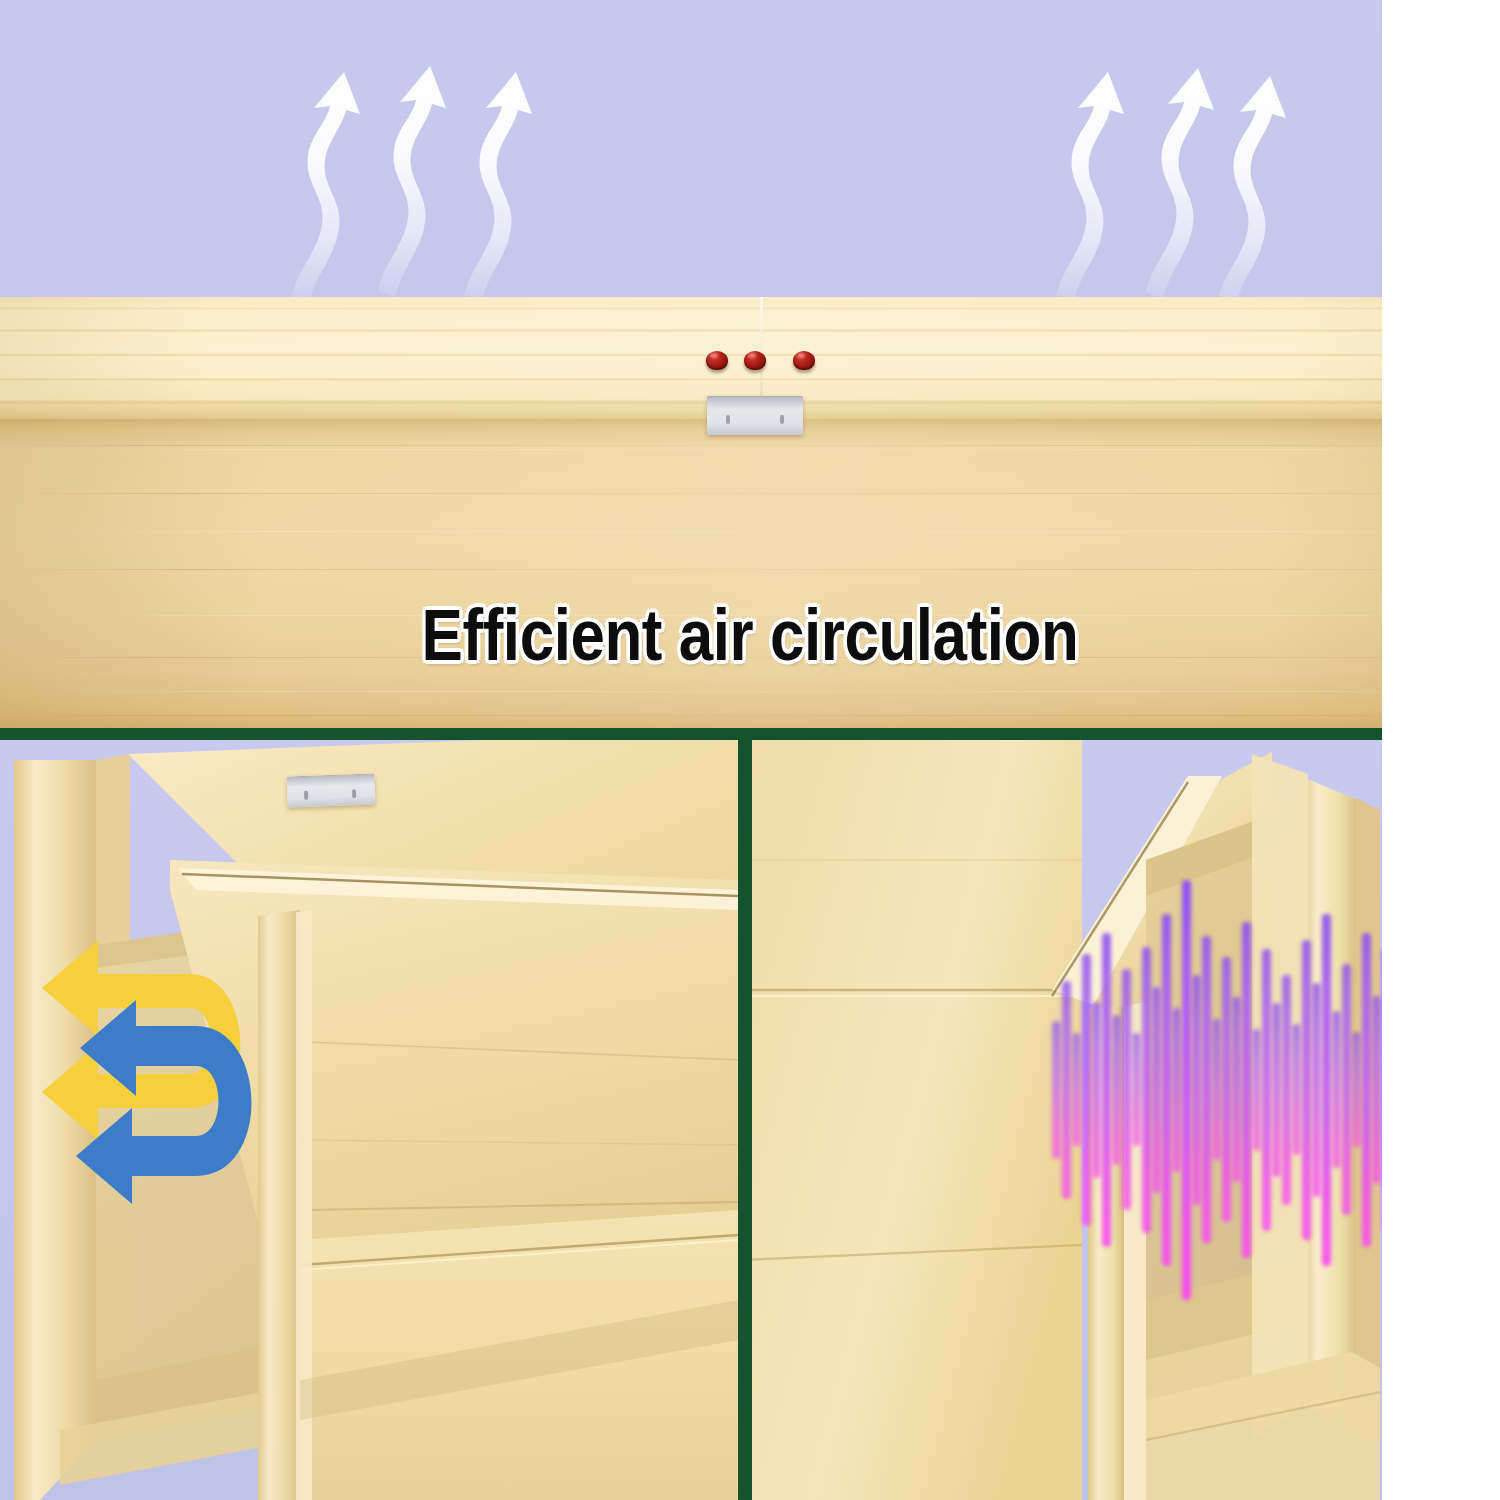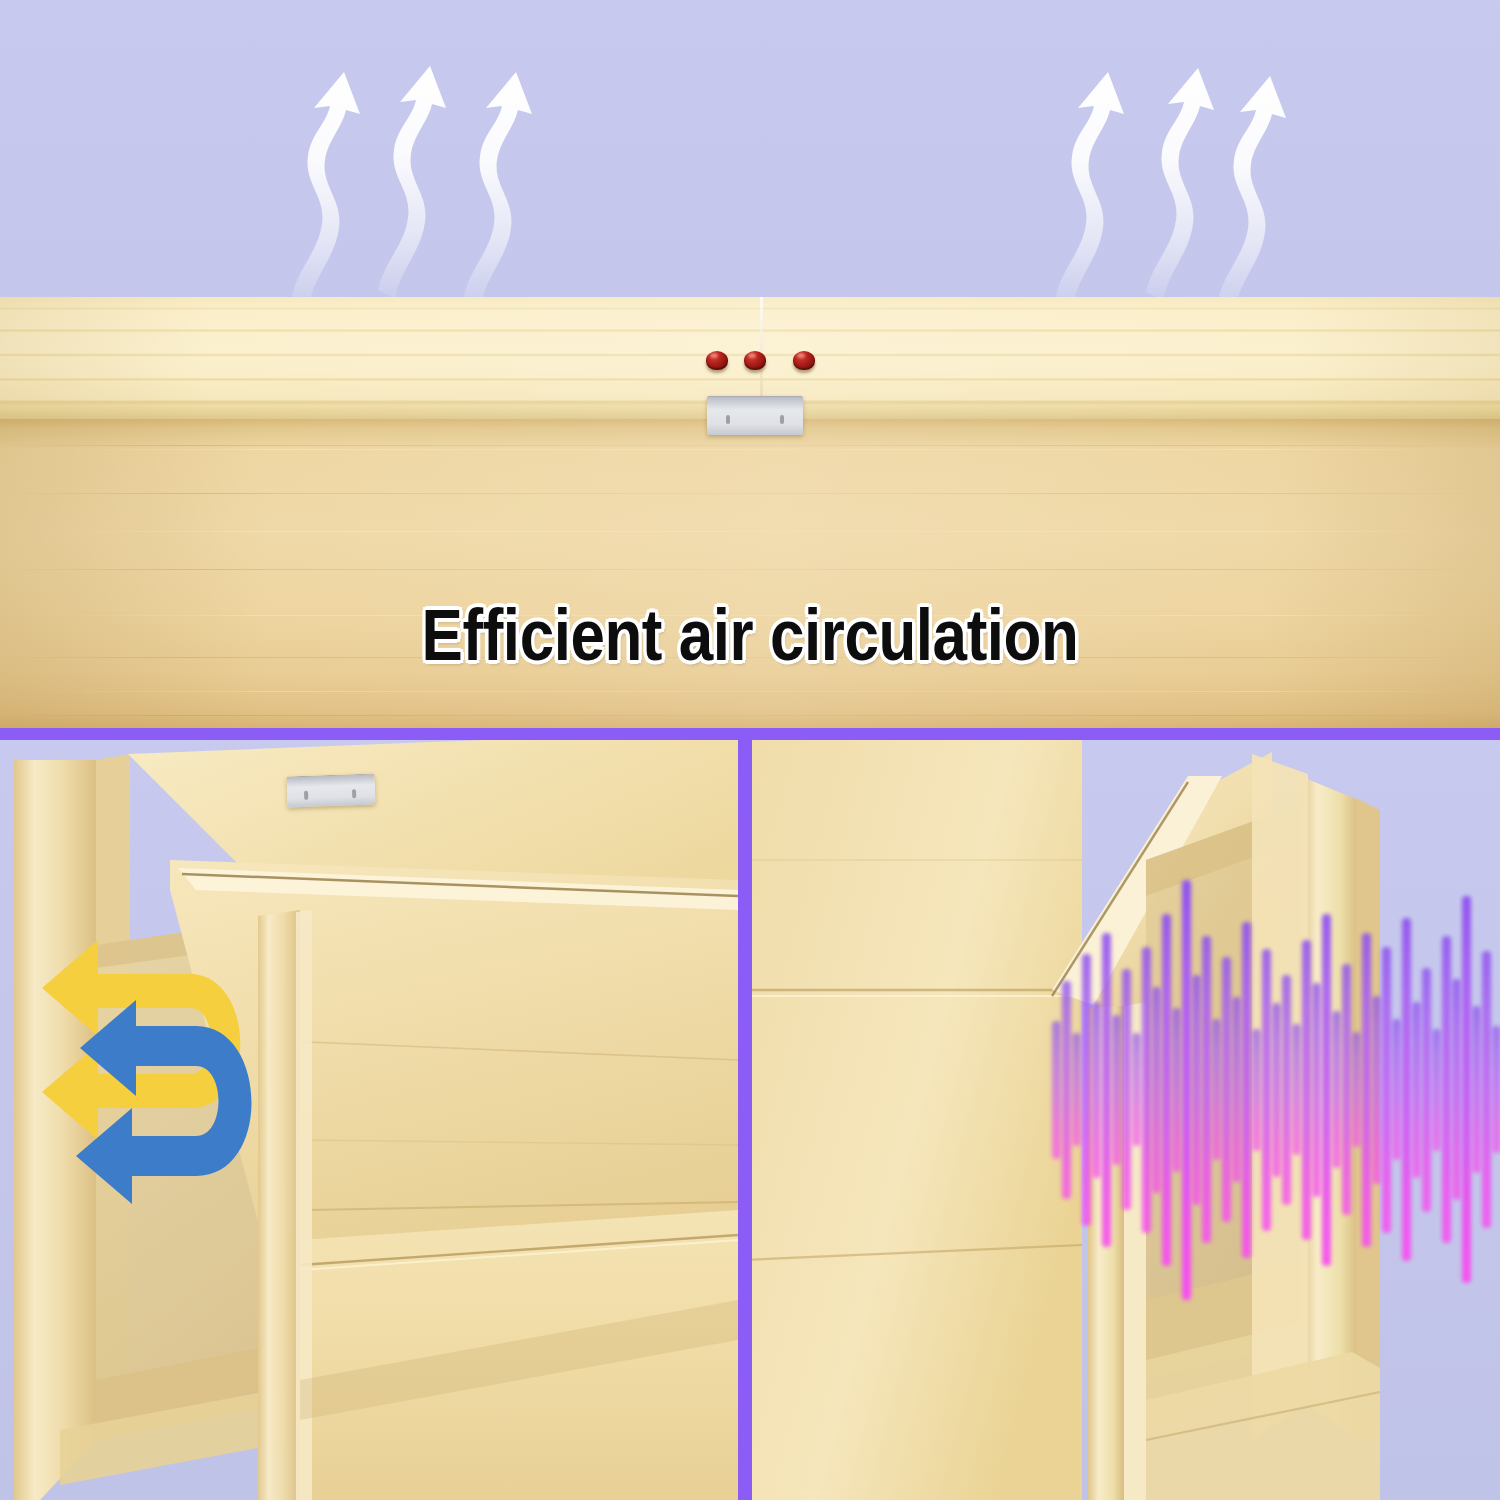--- a/index.html
+++ b/index.html
@@ -1,22 +1,22 @@
 <!DOCTYPE html>
 <html><head>
 <meta charset="utf-8">
 <title>Product Feature Infographic</title>
 <style>
   html,body{margin:0;padding:0;background:#fff;}
   body{font-family:"Liberation Sans", sans-serif;}
 
   .stage{
     position:relative;
-    width:1500px;height:1500px;
-    background:#8b5cf6;
+    width:1382px;height:1500px;
+    background:#14532d;
     overflow:hidden;
   }
 
   
   .panel{position:absolute;overflow:hidden;background:#c5c8ec;}
 
   #panel-top{left:0;top:0;width:1500px;height:728px;}
   #panel-bl{left:0;top:740px;width:738px;height:760px;}
   #panel-br{left:752px;top:740px;width:748px;height:760px;}
 

